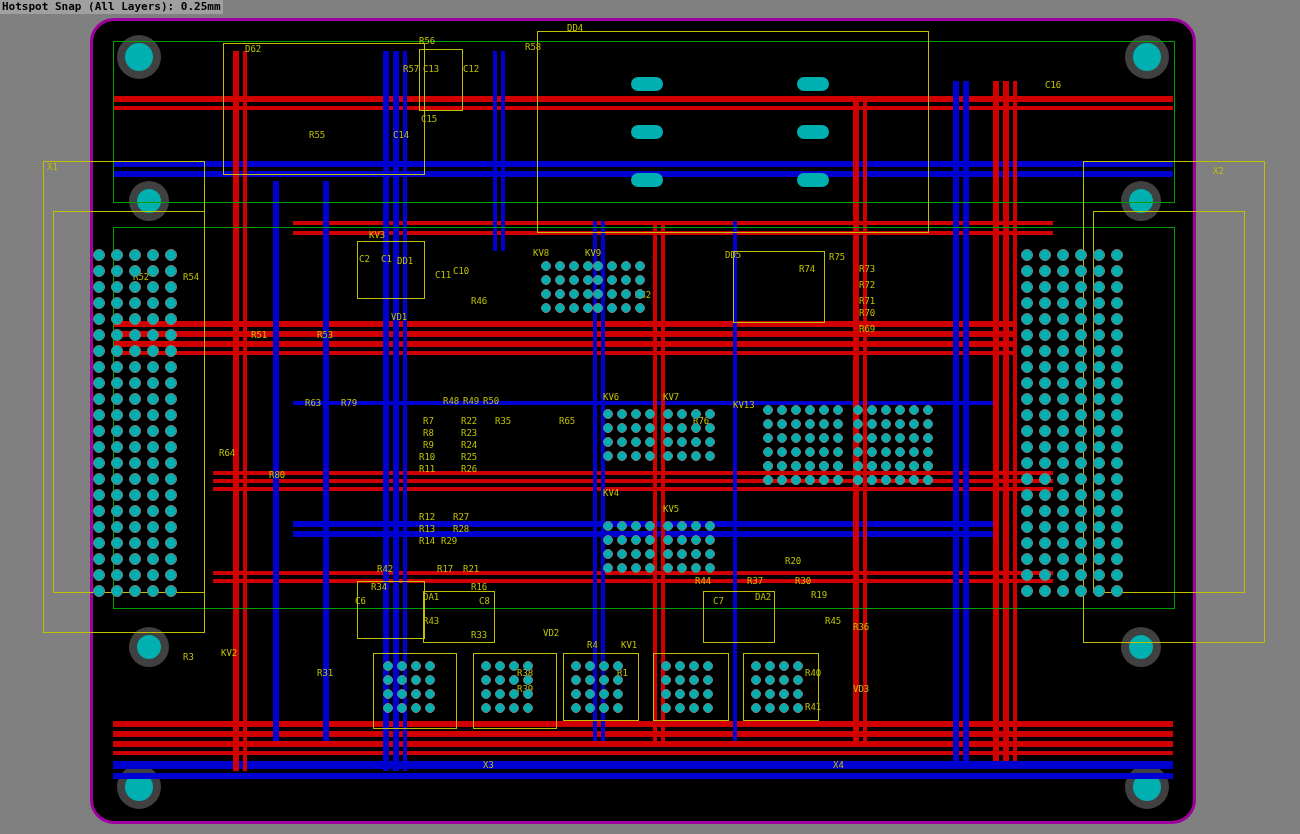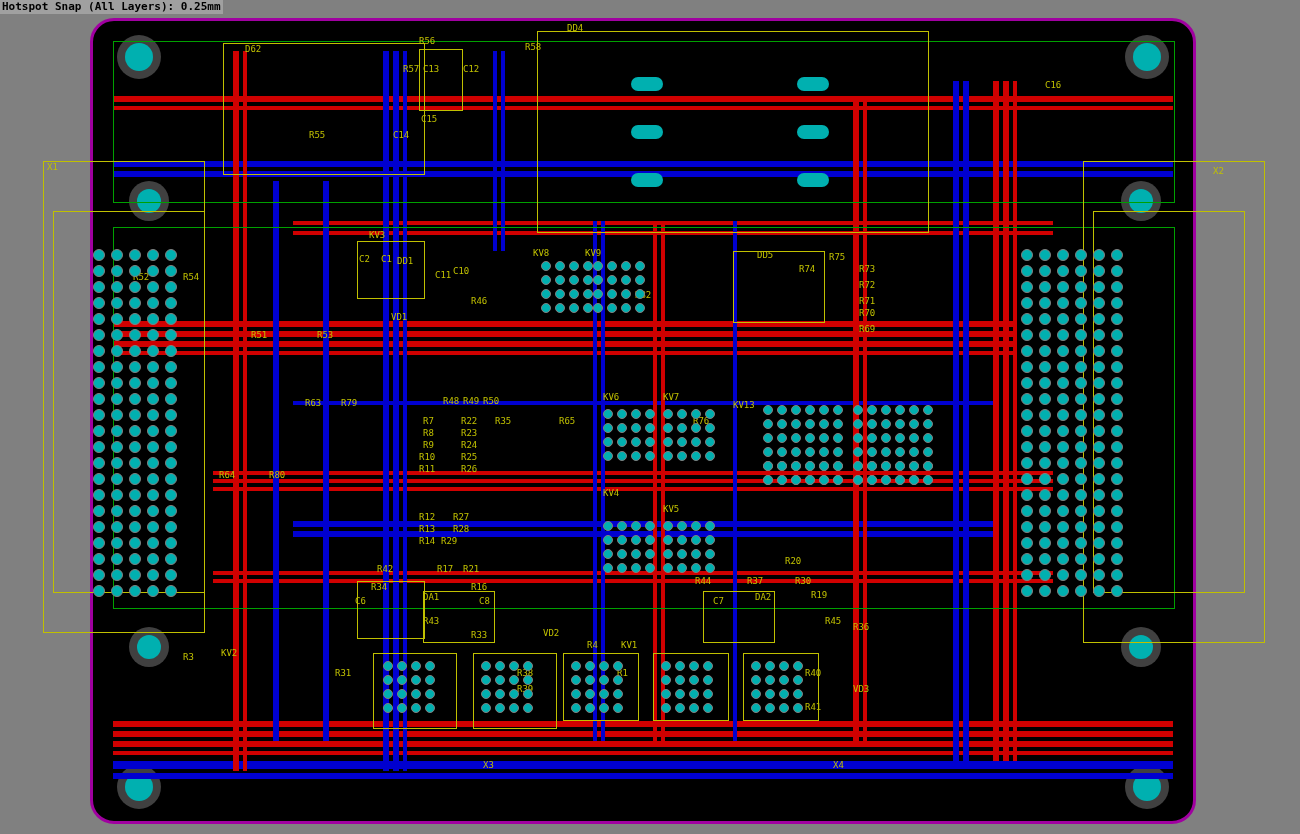--- a/index.html
+++ b/index.html
@@ -126,37 +126,37 @@
   <div class="silk" style="left:1120px;top:146px">X2</div>
   <div class="silk" style="left:390px;top:740px">X3</div>
   <div class="silk" style="left:740px;top:740px">X4</div>
 
   <div class="silk" style="left:40px;top:252px">R52</div>
   <div class="silk" style="left:90px;top:252px">R54</div>
   <div class="silk" style="left:158px;top:310px">R51</div>
   <div class="silk" style="left:224px;top:310px">R53</div>
   <div class="silk" style="left:212px;top:378px">R63</div>
   <div class="silk" style="left:248px;top:378px">R79</div>
-  <div class="silk" style="left:126px;top:450px">R64</div>
+  <div class="silk" style="left:126px;top:428px">R64</div>
   <div class="silk" style="left:176px;top:450px">R80</div>
   <div class="silk" style="left:90px;top:632px">R3</div>
 
   <div class="silk" style="left:276px;top:210px">KV3</div>
   <div class="silk" style="left:440px;top:228px">KV8</div>
   <div class="silk" style="left:492px;top:228px">KV9</div>
   <div class="silk" style="left:510px;top:372px">KV6</div>
   <div class="silk" style="left:570px;top:372px">KV7</div>
   <div class="silk" style="left:510px;top:468px">KV4</div>
   <div class="silk" style="left:570px;top:484px">KV5</div>
   <div class="silk" style="left:528px;top:620px">KV1</div>
   <div class="silk" style="left:128px;top:628px">KV2</div>
   <div class="silk" style="left:640px;top:380px">KV13</div>
 
   <div class="silk" style="left:304px;top:236px">DD1</div>
-  <div class="silk" style="left:664px;top:230px">DD5</div>
+  <div class="silk" style="left:632px;top:230px">DD5</div>
   <div class="silk" style="left:330px;top:572px">DA1</div>
   <div class="silk" style="left:662px;top:572px">DA2</div>
   <div class="silk" style="left:450px;top:608px">VD2</div>
   <div class="silk" style="left:760px;top:664px">VD3</div>
 
   <div class="silk" style="left:330px;top:396px">R7</div>
   <div class="silk" style="left:330px;top:408px">R8</div>
   <div class="silk" style="left:330px;top:420px">R9</div>
   <div class="silk" style="left:326px;top:432px">R10</div>
   <div class="silk" style="left:326px;top:444px">R11</div>
@@ -175,21 +175,21 @@
 
   <div class="silk" style="left:344px;top:544px">R17</div>
   <div class="silk" style="left:370px;top:544px">R21</div>
   <div class="silk" style="left:278px;top:562px">R34</div>
   <div class="silk" style="left:378px;top:562px">R16</div>
   <div class="silk" style="left:284px;top:544px">R42</div>
   <div class="silk" style="left:330px;top:596px">R43</div>
   <div class="silk" style="left:378px;top:610px">R33</div>
   <div class="silk" style="left:424px;top:648px">R38</div>
   <div class="silk" style="left:424px;top:664px">R39</div>
-  <div class="silk" style="left:242px;top:648px">R31</div>
+  <div class="silk" style="left:224px;top:648px">R31</div>
 
   <div class="silk" style="left:706px;top:244px">R74</div>
   <div class="silk" style="left:766px;top:244px">R73</div>
   <div class="silk" style="left:766px;top:260px">R72</div>
   <div class="silk" style="left:766px;top:276px">R71</div>
   <div class="silk" style="left:766px;top:288px">R70</div>
   <div class="silk" style="left:766px;top:304px">R69</div>
   <div class="silk" style="left:736px;top:232px">R75</div>
 
   <div class="silk" style="left:350px;top:376px">R48</div>

